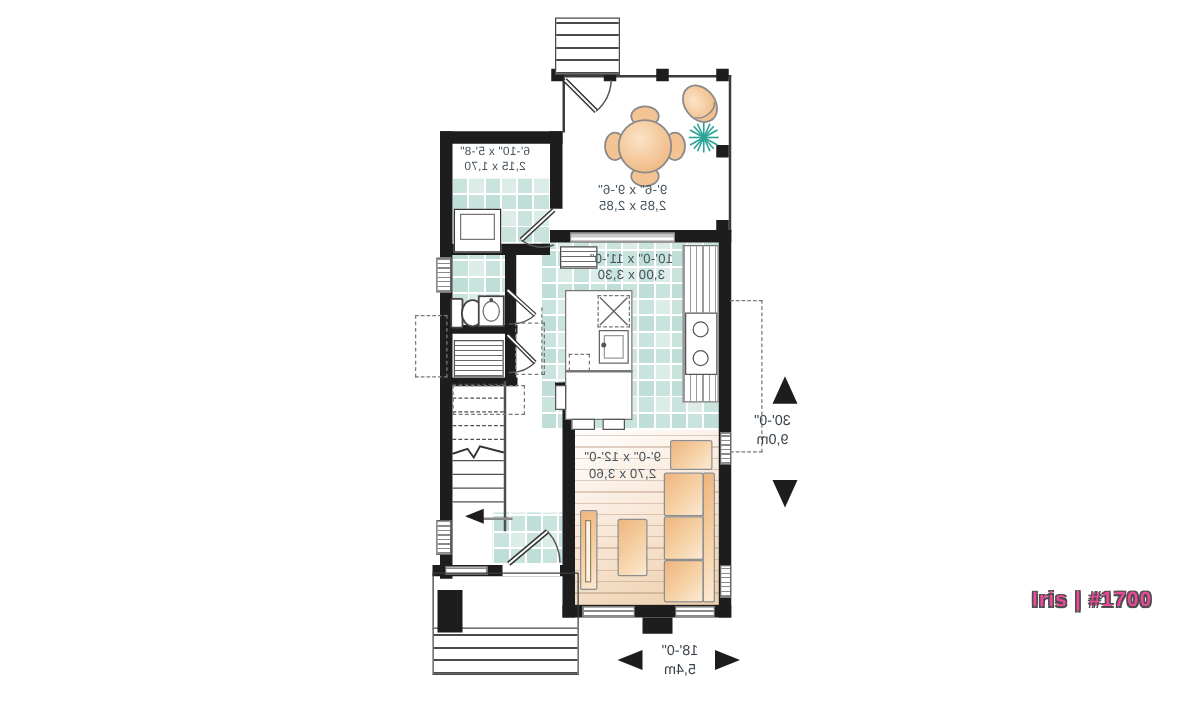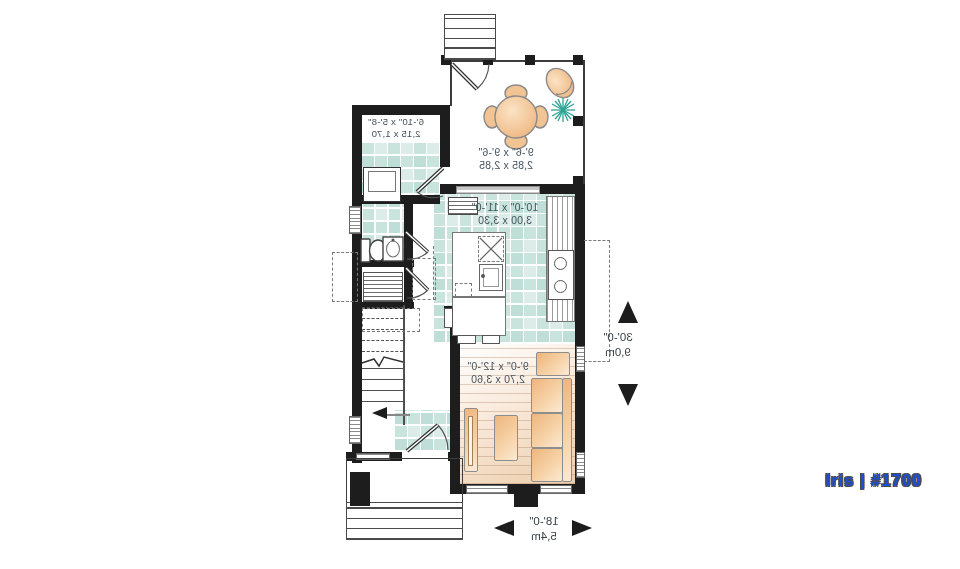--- a/index.html
+++ b/index.html
@@ -41,21 +41,21 @@
   .tri-down{border-left:10px solid transparent;border-right:10px solid transparent;border-top:22px solid #1d1d1d;}
   .tri-left{border-top:8px solid transparent;border-bottom:8px solid transparent;border-right:20px solid #1d1d1d;}
   .tri-right{border-top:8px solid transparent;border-bottom:8px solid transparent;border-left:20px solid #1d1d1d;}
   .brand{position:absolute;left:744px;top:464px;width:182px;}
   .brand-row{display:flex;align-items:flex-start;justify-content:flex-end;}
   .brand-names{display:flex;flex-direction:column;align-items:flex-end;}
   .brand-line{font-weight:bold;color:#fff;white-space:nowrap;letter-spacing:2.5px;font-size:14px;line-height:1.1;
         text-shadow:-1px -1px 0 #9c9c9c,1px -1px 0 #9c9c9c,-1px 1px 0 #9c9c9c,1px 1px 0 #9c9c9c;}
   .brand-copy{font-size:6.5px;font-weight:bold;letter-spacing:1.6px;color:#fff;margin-top:2px;
         text-shadow:-1px -1px 0 #a8a8a8,1px -1px 0 #a8a8a8,-1px 1px 0 #a8a8a8,1px 1px 0 #a8a8a8;}
-  .plan-id{margin-top:7px;text-align:right;padding-right:4px;font-size:16.5px;font-weight:bold;color:#1d4ed8;
+  .plan-id{margin-top:7px;text-align:right;padding-right:4px;font-size:16.5px;font-weight:bold;color:#ec4899;
         letter-spacing:1px;white-space:nowrap;
         text-shadow:-1.2px -1.2px 0 #4c4c4c,1.2px -1.2px 0 #4c4c4c,-1.2px 1.2px 0 #4c4c4c,1.2px 1.2px 0 #4c4c4c;}
 </style>
 </head>
 <body>
 
 <div class="canvas">
 
   <div class="tile" style="left:361px;top:143px;width:79px;height:52px;"></div>
   <div class="tile" style="left:361px;top:204px;width:44px;height:57px;"></div>

